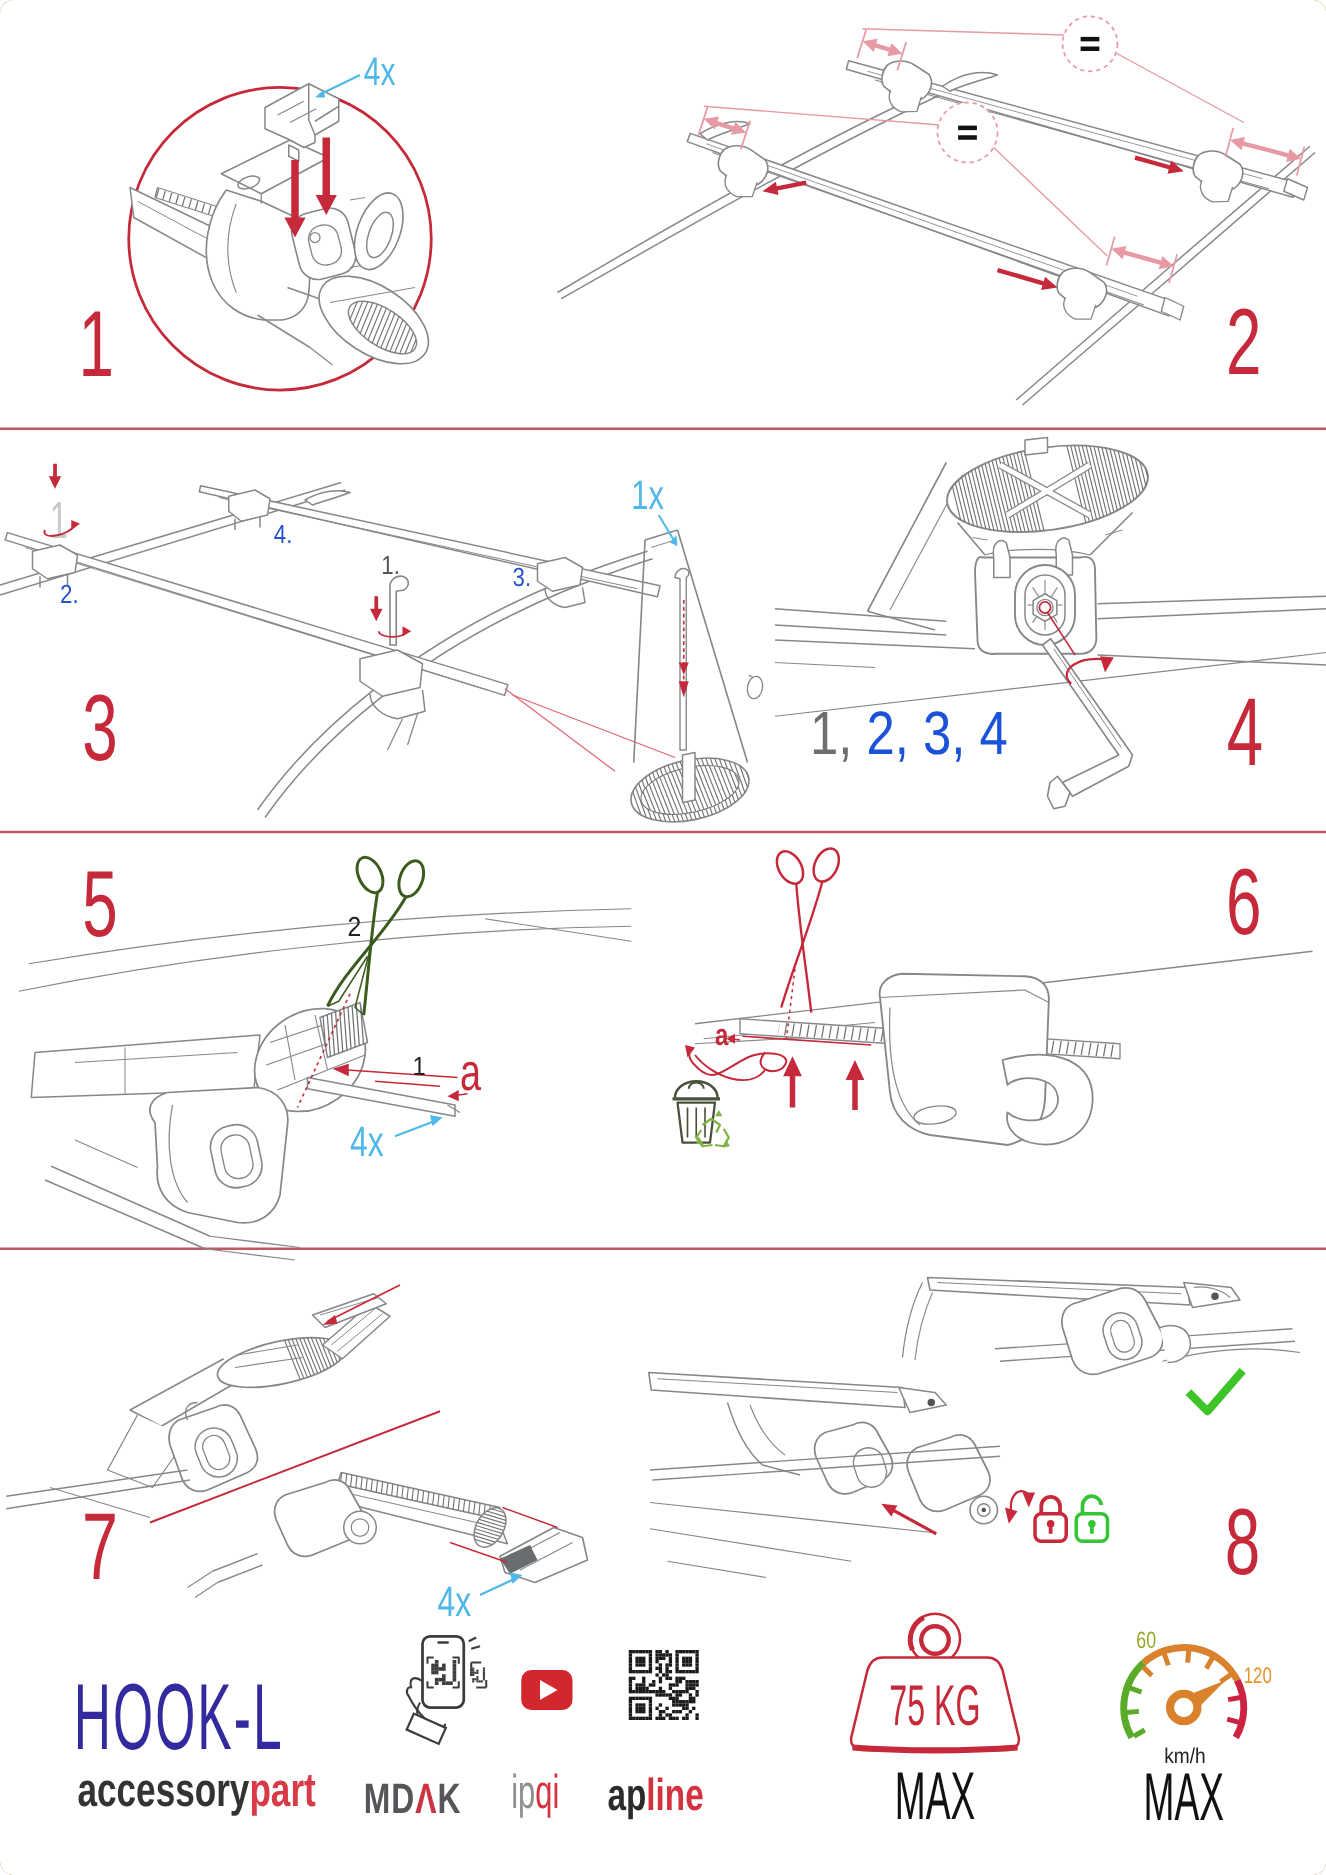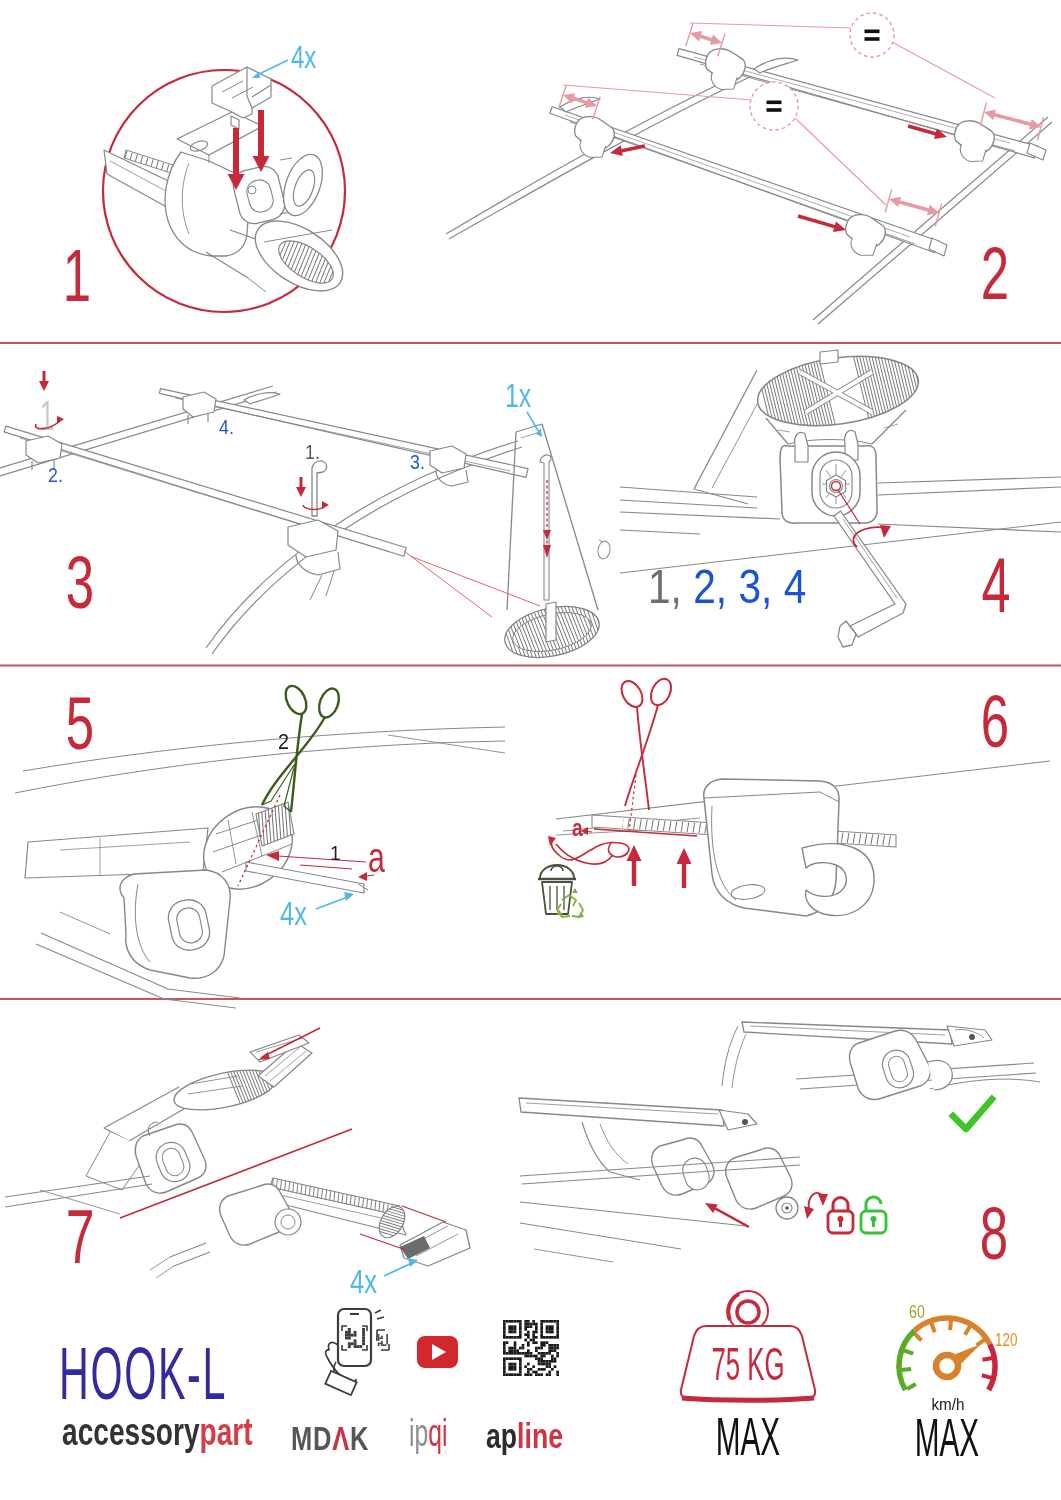--- a/index.html
+++ b/index.html
@@ -1,15 +1,15 @@
 <!DOCTYPE html>
 <html><head><meta charset="utf-8">
 <style>
 html,body{margin:0;padding:0;background:#ffffff;}
-#page{position:relative;width:1061px;height:1500px;background:#a16207;overflow:hidden;}
+#page{position:relative;width:1061px;height:1500px;background:#a16207;overflow:hidden;border-radius:11px;}
 svg{position:absolute;top:0;left:0;}
 </style></head><body>
 <div id="page">
 <svg width="1061" height="1500" viewBox="0 0 1061 1500">
 <rect width="1061" height="1500" fill="#ffffff"></rect>
 <line x1="0.0" y1="343.0" x2="1061.0" y2="343.0" stroke="#c05762" stroke-width="2.0" stroke-linecap="butt"></line>
 <line x1="0.0" y1="665.5" x2="1061.0" y2="665.5" stroke="#c05762" stroke-width="2.0" stroke-linecap="butt"></line>
 <line x1="0.0" y1="999.0" x2="1061.0" y2="999.0" stroke="#c05762" stroke-width="2.0" stroke-linecap="butt"></line>
 <g>
 <circle cx="224" cy="191" r="121" fill="none" stroke="#c5293a" stroke-width="2.2"></circle>

